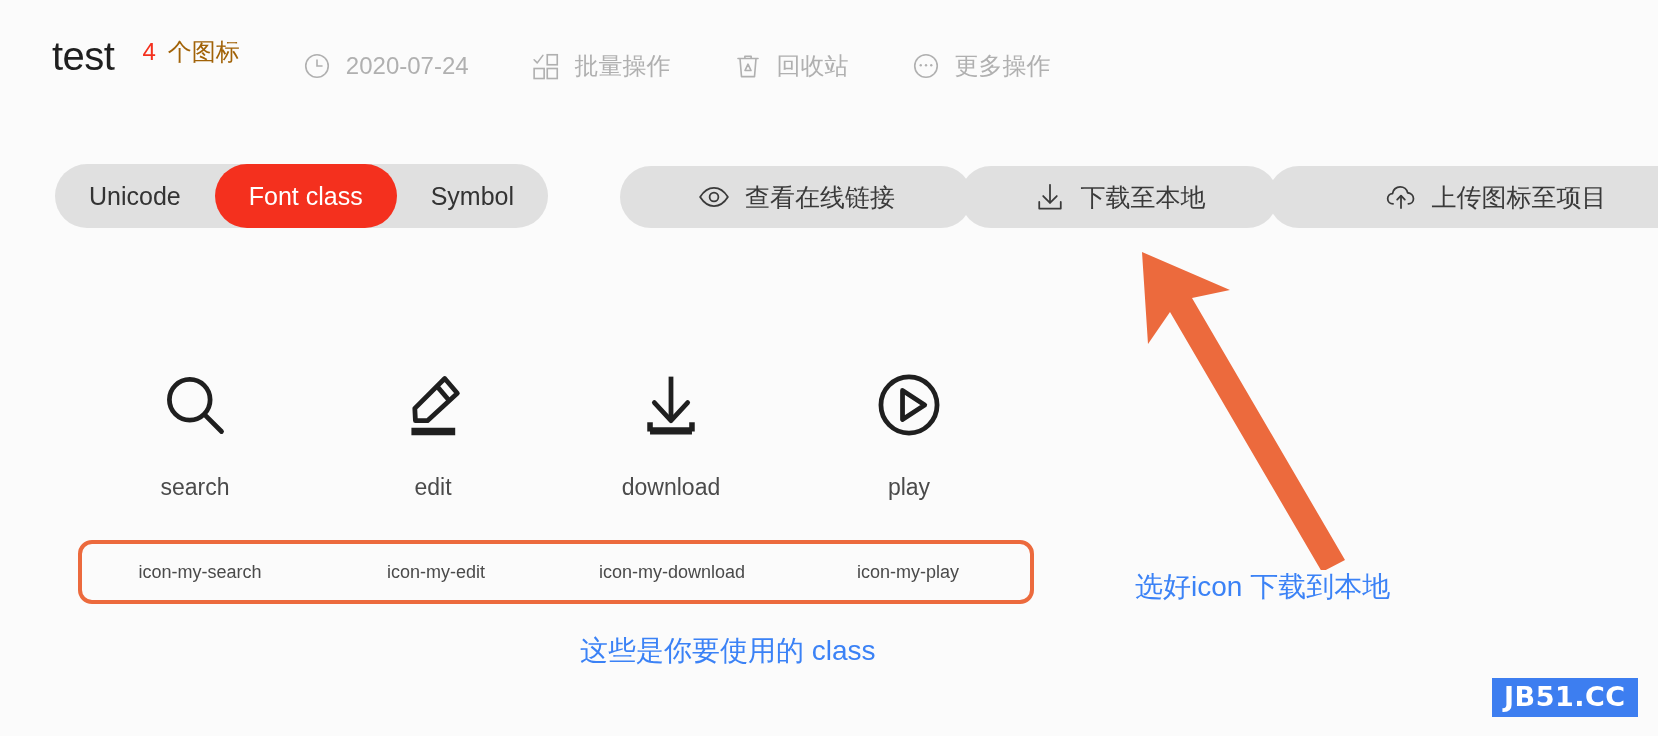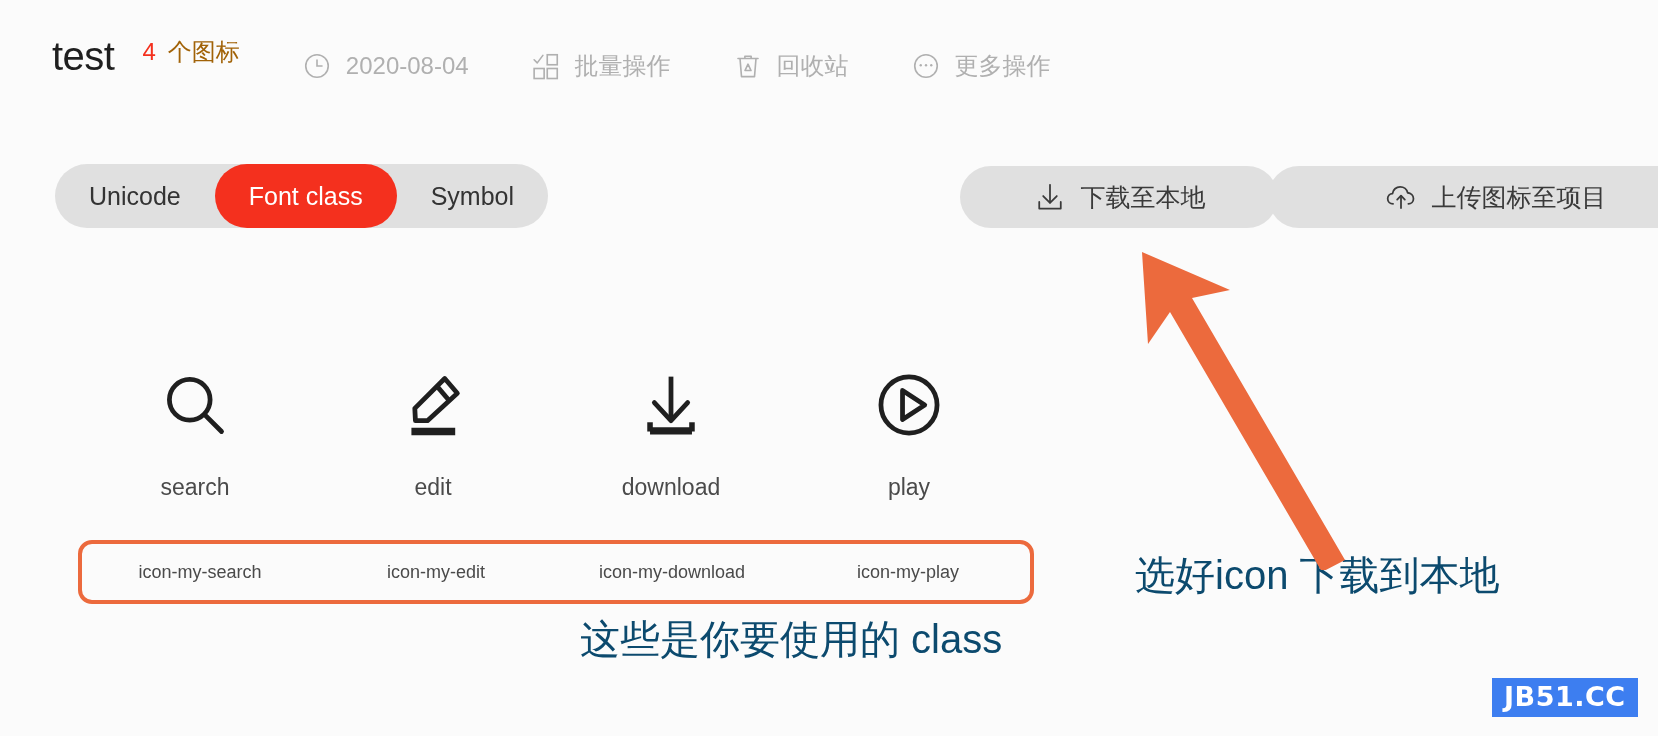--- a/index.html
+++ b/index.html
@@ -175,23 +175,24 @@
   .class-name {
     width: 236px;
     text-align: center;
     font-size: 18px;
     color: #4a4a4a;
   }
 
   
   .annot {
     position: absolute;
-    color: #0c4a6e;
-    font-size: 40px;
+    color: #3b82f6;
+    font-size: 28px;
     white-space: nowrap;
+    margin-top: 20px;
   }
   #annot-bottom { left: 580px; top: 612px; text-align: center; }
   #annot-right { left: 1135px; top: 548px; }
 
   .arrow-svg {
     position: absolute;
     left: 1100px;
     top: 240px;
     width: 260px;
     height: 330px;
@@ -226,21 +227,21 @@
       <span class="count-label">个图标</span>
     </div>
 
     <div class="meta-item">
       <span class="ic">
         <svg width="30" height="30" viewBox="0 0 24 24" fill="none" stroke="#b0b0b0" stroke-width="1.3">
           <circle cx="12" cy="12" r="9"></circle>
           <path d="M12 7.2 V12 H16" stroke-linecap="round"></path>
         </svg>
       </span>
-      <span class="txt">2020-08-04</span>
+      <span class="txt">2020-07-24</span>
     </div>
 
     <div class="meta-item">
       <span class="ic">
         <svg width="30" height="30" viewBox="0 0 24 24" fill="none" stroke="#b0b0b0" stroke-width="1.3">
           <path d="M2.5 7 L5 9.5 L9.5 3.5" stroke-linecap="round" stroke-linejoin="round"></path>
           <rect x="13" y="3" width="8" height="8"></rect>
           <rect x="2.5" y="14" width="8" height="8"></rect>
           <rect x="13" y="14" width="8" height="8"></rect>
         </svg>
@@ -275,20 +276,29 @@
   </div>
 
   <div class="toolbar">
 
     <div class="segmented">
       <div class="seg">Unicode</div>
       <div class="seg active">Font class</div>
       <div class="seg">Symbol</div>
     </div>
 
+    <div class="pill" id="pill-online">
+      <span class="ic">
+        <svg width="34" height="34" viewBox="0 0 24 24" fill="none" stroke="#3a3a3a" stroke-width="1.25">
+          <path d="M2.2 12 C5 7.6 8.4 5.6 12 5.6 C15.6 5.6 19 7.6 21.8 12 C19 16.4 15.6 18.4 12 18.4 C8.4 18.4 5 16.4 2.2 12 Z" stroke-linejoin="round"></path>
+          <circle cx="12" cy="12" r="3.1"></circle>
+        </svg>
+      </span>
+      <span>查看在线链接</span>
+    </div>
 
     <div class="pill" id="pill-download">
       <span class="ic">
         <svg width="34" height="34" viewBox="0 0 24 24" fill="none" stroke="#3a3a3a" stroke-width="1.25">
           <path d="M12 3.4 V15.8" stroke-linecap="round"></path>
           <path d="M7.2 11.3 L12 16.2 L16.8 11.3" stroke-linecap="round" stroke-linejoin="round"></path>
           <path d="M4.4 15.5 V20.2 H19.6 V15.5" stroke-linecap="round" stroke-linejoin="round"></path>
         </svg>
       </span>
       <span>下载至本地</span>

